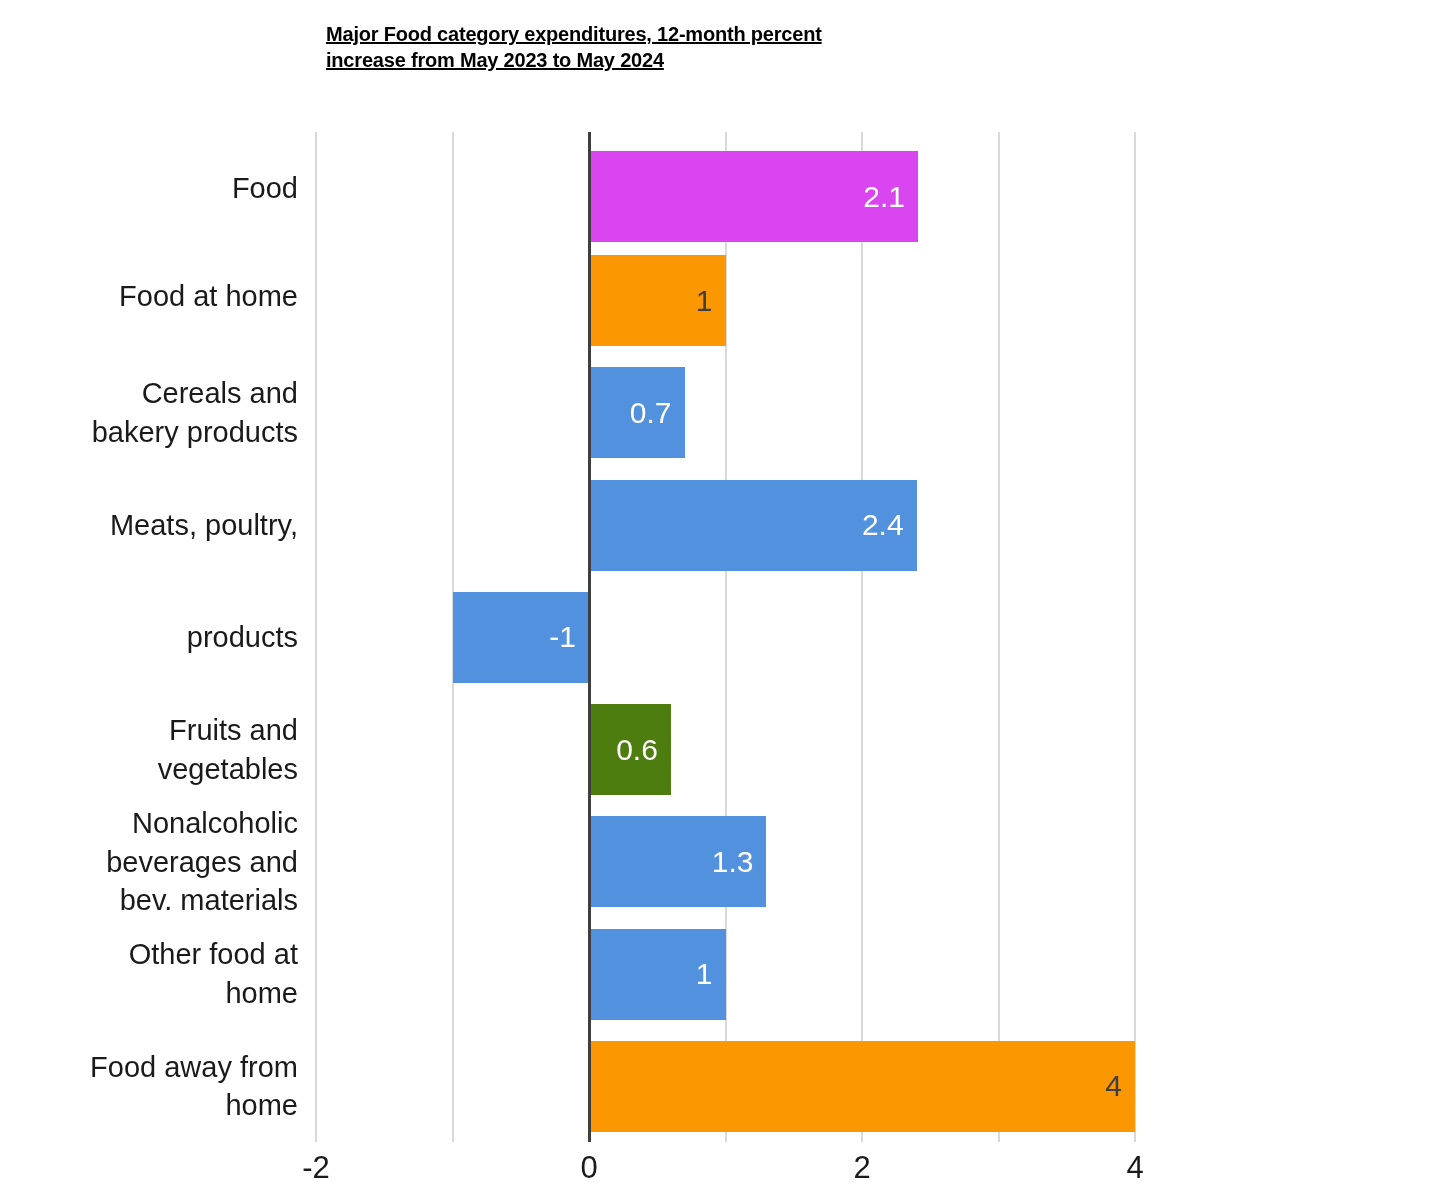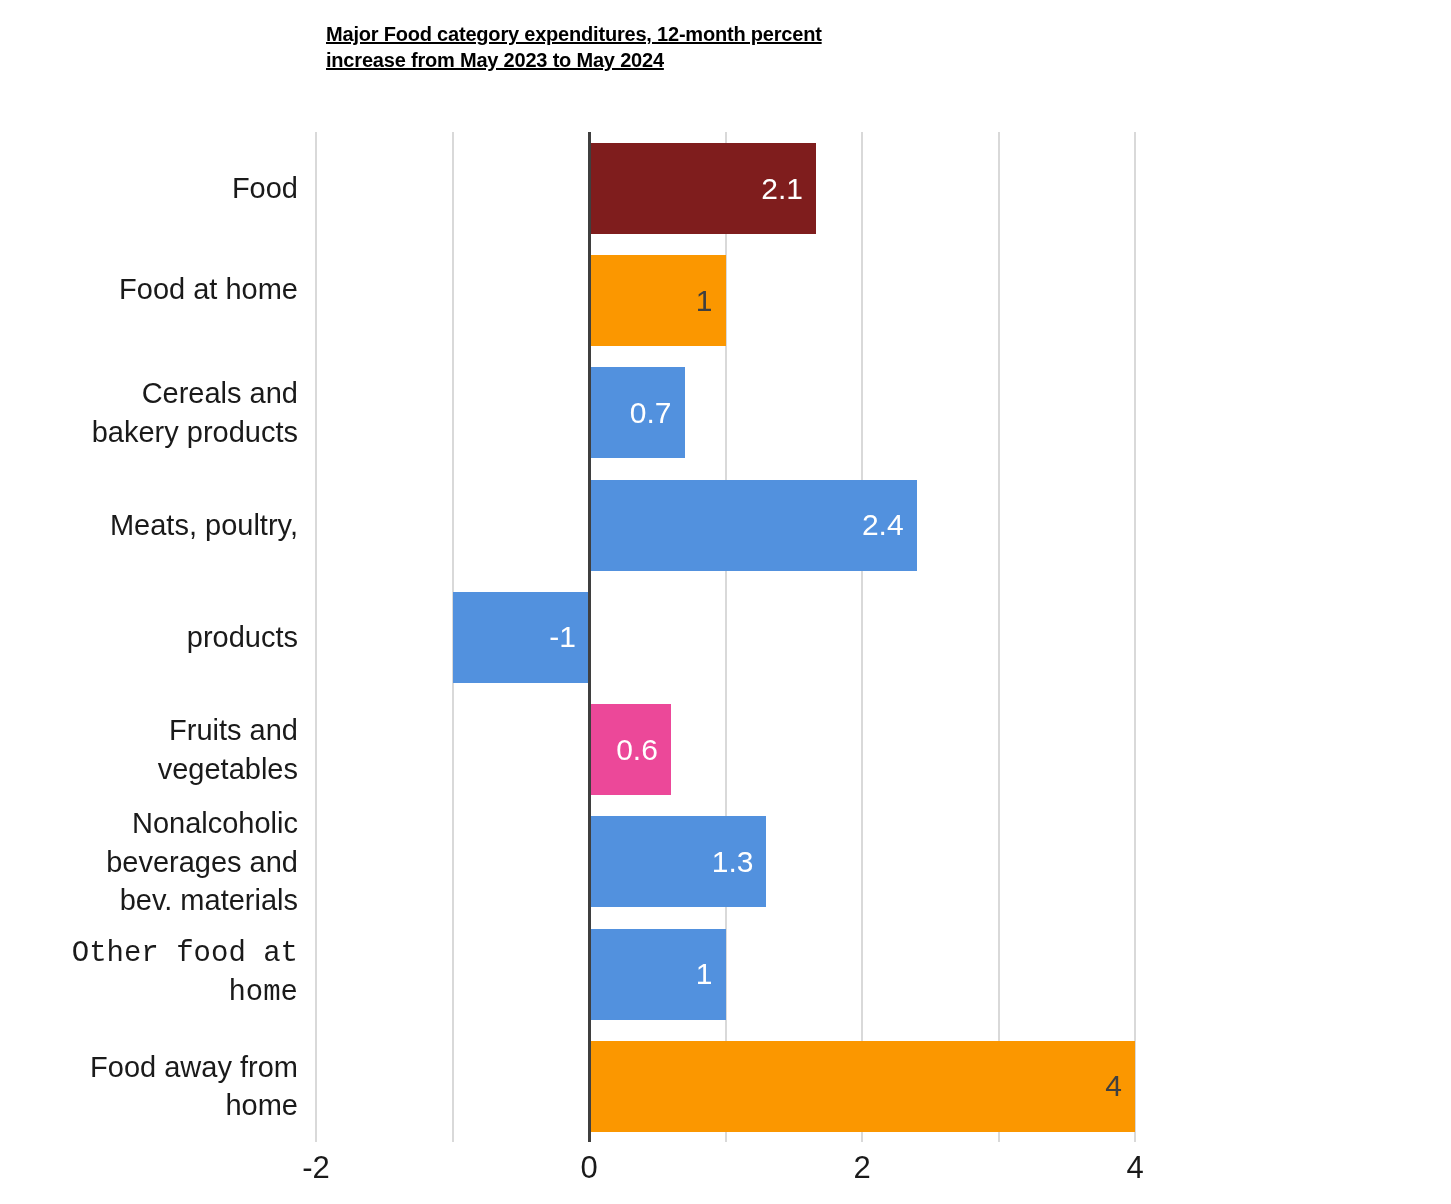--- a/index.html
+++ b/index.html
@@ -139,21 +139,21 @@
   <span class="t-line">Major Food category expenditures, 12-month percent</span>
   <span class="t-line">increase from May 2023 to May 2024</span>
 </div>
 
 <div id="category-labels">
     <div class="cat-cell" style="top: 0px;">
       <div>
         <span>Food</span>
       </div>
     </div>
-    <div class="cat-cell" style="top: 101px; text-align: center;">
+    <div class="cat-cell" style="top: 108px; text-align: center;">
       <div>
         <span>Food at home</span>
       </div>
     </div>
     <div class="cat-cell" style="top: 224.444px;">
       <div>
         <span>Cereals and</span>
         <span>bakery products</span>
       </div>
     </div>
@@ -173,21 +173,21 @@
         <span>vegetables</span>
       </div>
     </div>
     <div class="cat-cell" style="top: 673.333px;">
       <div>
         <span>Nonalcoholic</span>
         <span>beverages and</span>
         <span>bev. materials</span>
       </div>
     </div>
-    <div class="cat-cell" style="top: 785.556px; font-family: Liberation Mono, monospace;">
+    <div class="cat-cell" style="top: 785.556px;">
       <div>
         <span>Other food at</span>
         <span>home</span>
       </div>
     </div>
     <div class="cat-cell" style="top: 897.778px;">
       <div>
         <span>Food away from</span>
         <span>home</span>
       </div>
@@ -199,21 +199,21 @@
       <div class="gridline" style="left: -1px;"></div>
       <div class="gridline" style="left: 135.5px;"></div>
       <div class="gridline" style="left: 272px;"></div>
       <div class="gridline" style="left: 408.5px;"></div>
       <div class="gridline" style="left: 545px;"></div>
       <div class="gridline" style="left: 681.5px;"></div>
       <div class="gridline" style="left: 818px;"></div>
     </div>
   <div id="bars-layer">
       <div class="bar-row" style="top: 0px;">
-        <div class="bar positive" style="left: 273px; width: 227px; background: #7f1d1d;">
+        <div class="bar positive" style="left: 273px; width: 329px; background: #d946ef; margin-top: 8px;">
           <span class="bar-value" style="color: rgb(255, 255, 255);">2.1</span>
         </div>
       </div>
       <div class="bar-row" style="top: 112.222px;">
         <div class="bar positive" style="left: 273px; width: 136.5px; background: rgb(251, 151, 0);">
           <span class="bar-value" style="color: rgb(63, 63, 63);">1</span>
         </div>
       </div>
       <div class="bar-row" style="top: 224.444px;">
         <div class="bar positive" style="left: 273px; width: 95.55px; background: rgb(82, 145, 222);">
@@ -224,21 +224,21 @@
         <div class="bar positive" style="left: 273px; width: 327.6px; background: rgb(82, 145, 222);">
           <span class="bar-value" style="color: rgb(255, 255, 255);">2.4</span>
         </div>
       </div>
       <div class="bar-row" style="top: 448.889px;">
         <div class="bar negative" style="left: 136.5px; width: 136.5px; background: rgb(82, 145, 222);">
           <span class="bar-value" style="color: rgb(255, 255, 255);">-1</span>
         </div>
       </div>
       <div class="bar-row" style="top: 561.111px;">
-        <div class="bar positive" style="left: 273px; width: 81.9px; background: #ec4899;">
+        <div class="bar positive" style="left: 273px; width: 81.9px; background: #4d7c0f;">
           <span class="bar-value" style="color: rgb(255, 255, 255);">0.6</span>
         </div>
       </div>
       <div class="bar-row" style="top: 673.333px;">
         <div class="bar positive" style="left: 273px; width: 177.45px; background: rgb(82, 145, 222);">
           <span class="bar-value" style="color: rgb(255, 255, 255);">1.3</span>
         </div>
       </div>
       <div class="bar-row" style="top: 785.556px;">
         <div class="bar positive" style="left: 273px; width: 136.5px; background: rgb(82, 145, 222);">

